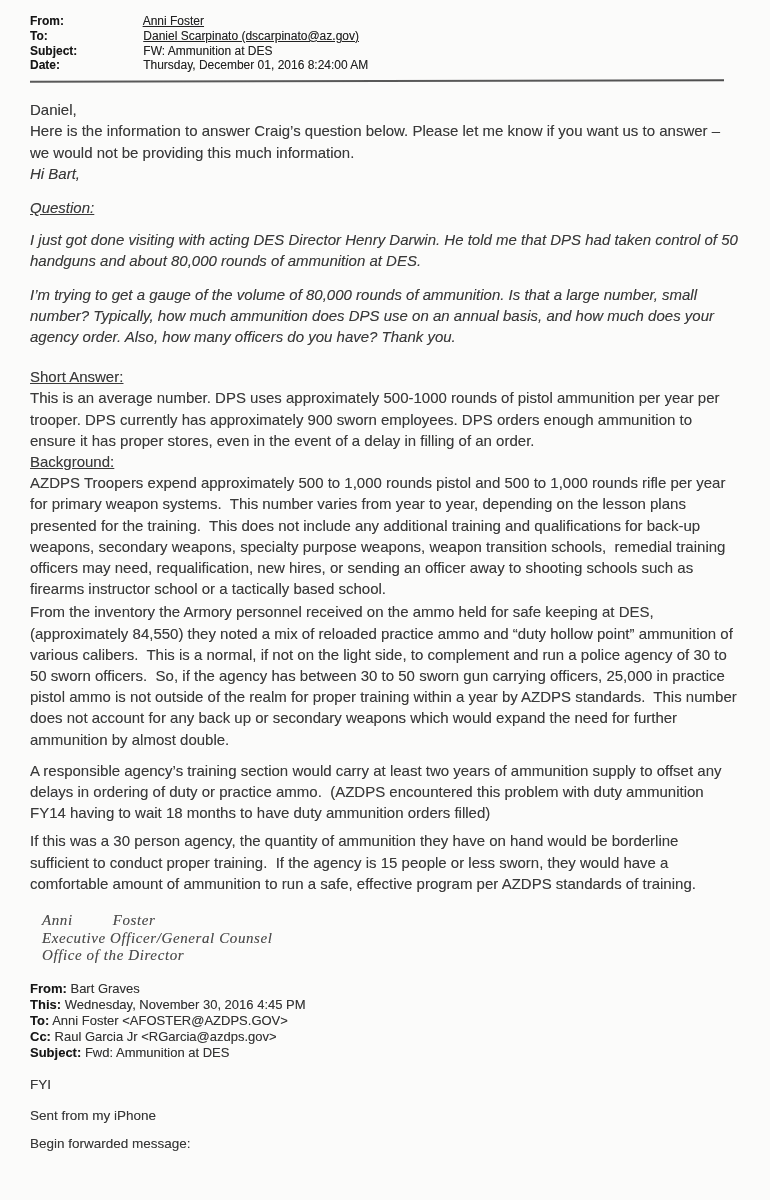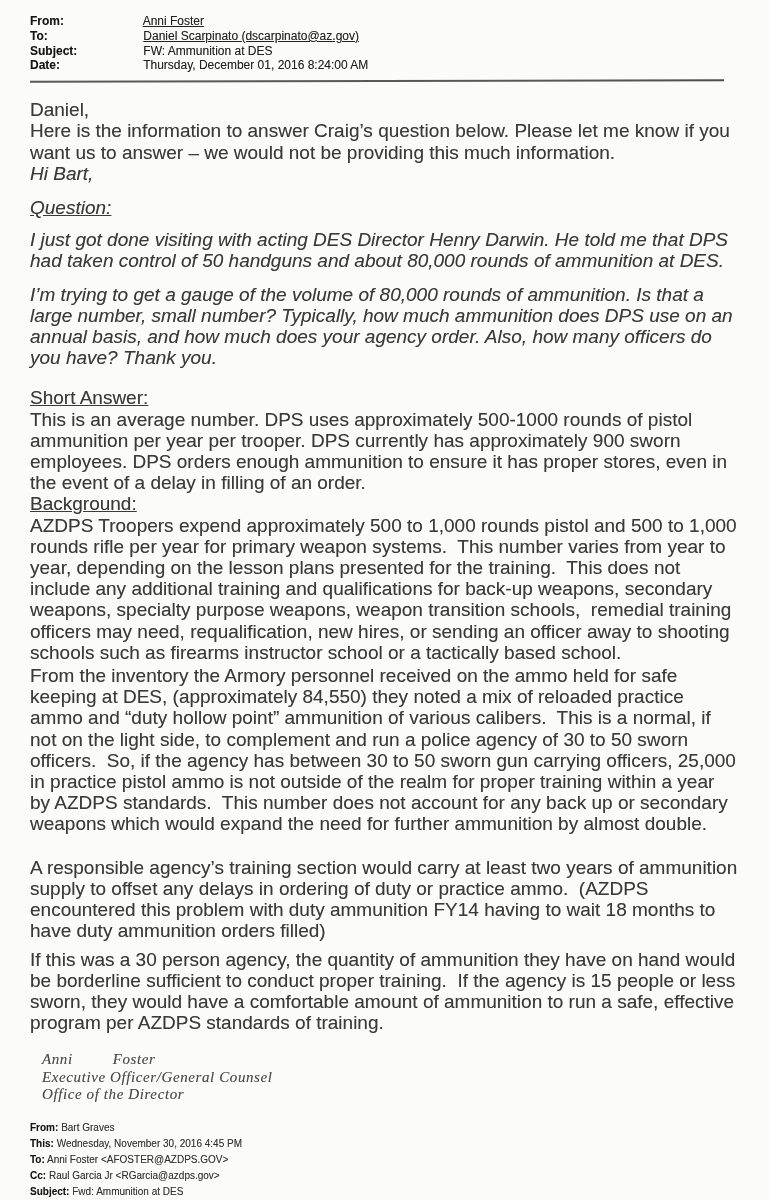--- a/index.html
+++ b/index.html
@@ -33,47 +33,47 @@
   .header-rule {
     margin-top: 7px;
     margin-left: 0;
     width: 694px;
     height: 2px;
     background: linear-gradient(to right, #3c3c3c 70%, #2f2f2f);
     transform: rotate(-0.12deg);
     opacity: 0.85;
   }
   
-  .body-text { width: 708px; font-size: 19px; line-height: 21.2px; color: #3a3a3a; }
+  .body-text { width: 708px; font-size: 15px; line-height: 21.2px; color: #3a3a3a; }
   .para { white-space: pre-wrap; }
   .salutation { margin-top: 17px; }
   .it { font-style: italic; }
   .underline { text-decoration: underline; }
   .question-heading { margin-top: 13px; }
   .q-salutation { }
   .q-para1 { margin-top: 11px; }
   .q-para2 { margin-top: 12px; }
   .sa-heading { margin-top: 19px; }
   .bg-para2 { margin-top: 2px; }
-  .bg-para3 { margin-top: 22px; }
+  .bg-para3 { margin-top: 10px; }
   .bg-para4 { margin-top: 7px; }
   
   .signature {
     margin-top: 18px;
     margin-left: 12px;
     font-family: "Liberation Serif", serif;
     font-style: italic;
     font-size: 15px;
     line-height: 17.5px;
     color: #4c4c4c;
     letter-spacing: 0.6px;
   }
   .sig-gap { margin-left: 40px; }
   
-  .fwd-header { margin-top: 16px; font-size: 10px; line-height: 16px; color: #333; }
+  .fwd-header { margin-top: 16px; font-size: 13px; line-height: 16px; color: #333; }
   .flabel { font-weight: bold; color: #161616; }
   .fyi { margin-top: 16px; font-size: 13.5px; }
   .sent-from { margin-top: 16px; font-size: 13.5px; }
   .begin-fwd { margin-top: 13px; font-size: 13.5px; }
 </style>
 </head>
 <body>
 
 <div class="page">
 

